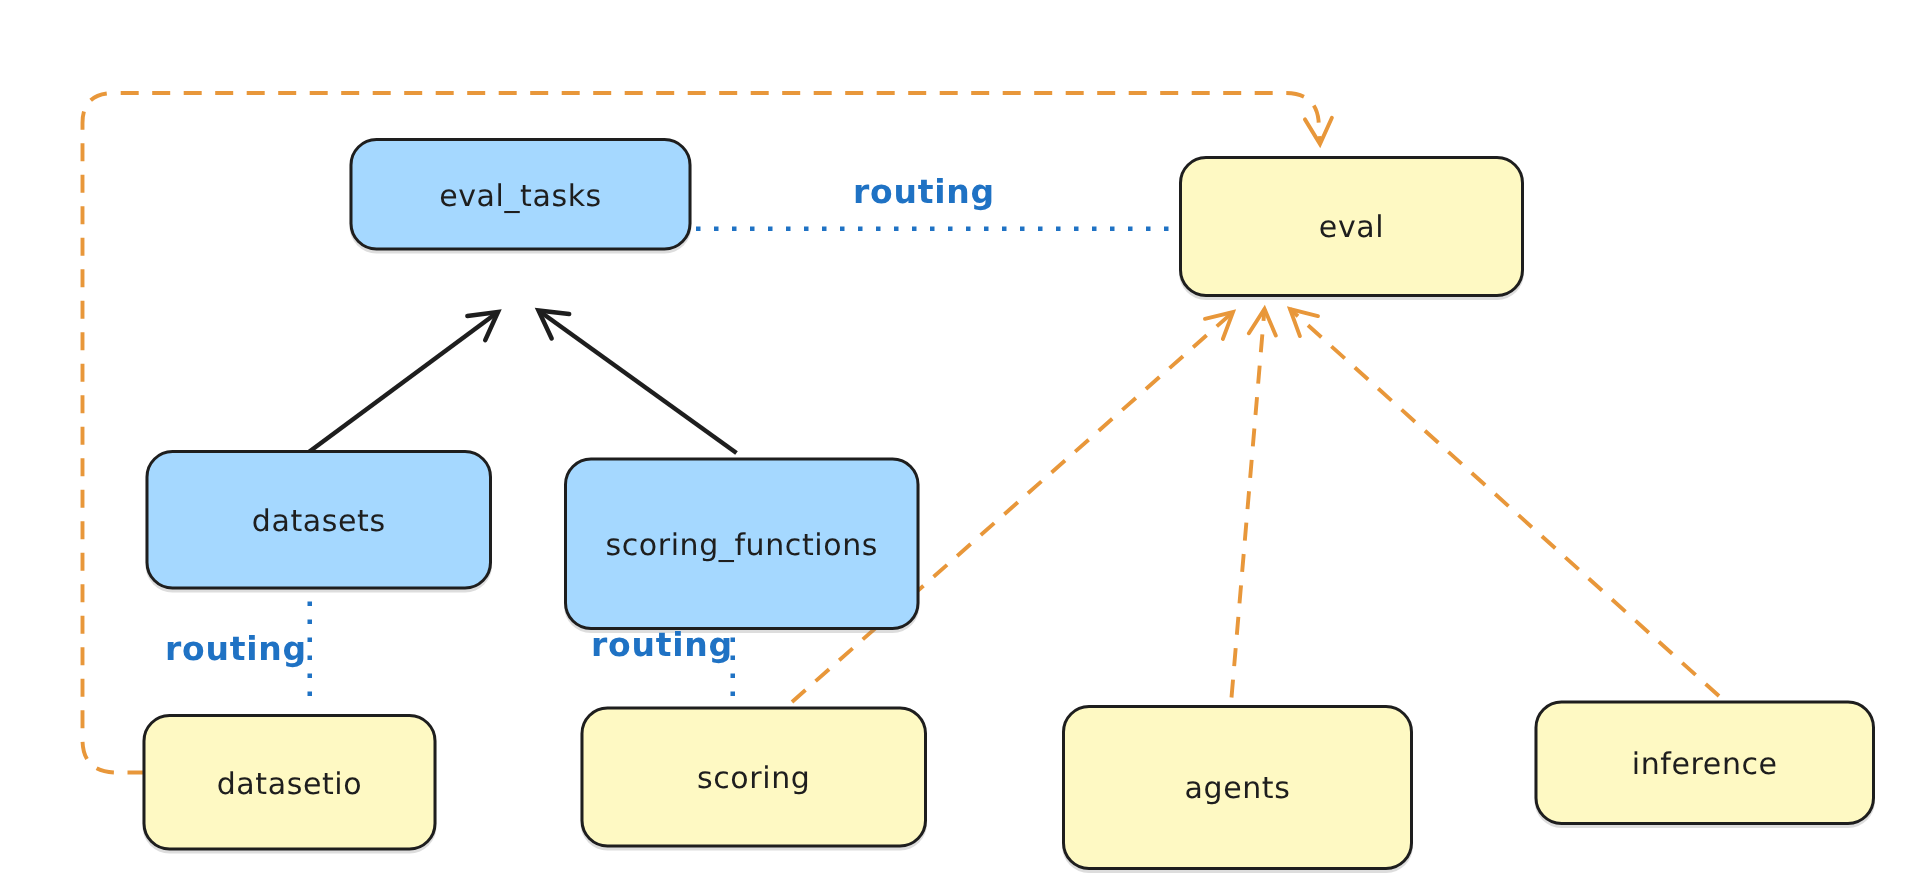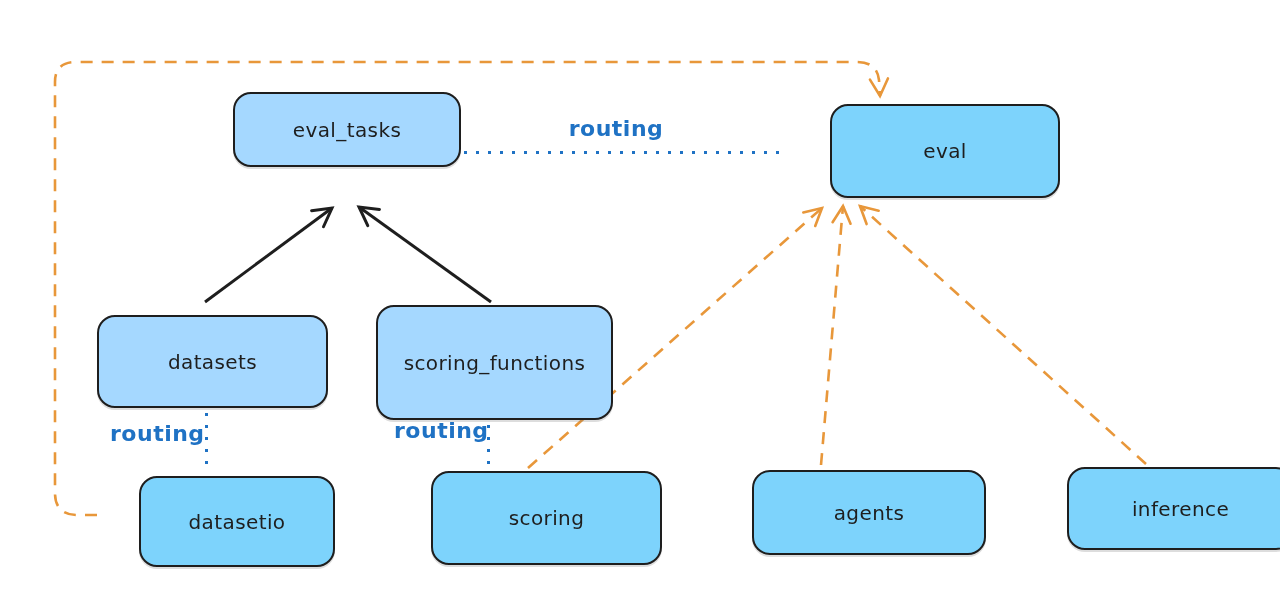--- a/index.html
+++ b/index.html
@@ -15,28 +15,28 @@
     position:absolute;
     display:flex;align-items:center;justify-content:center;
     border:2.5px solid #1e1e1e;
     border-radius:18px;
     font-size:20px;color:#1e1e1e;
     letter-spacing:.4px;
     box-shadow:0 2px 0 rgba(120,120,120,.25);
     box-sizing:border-box;
   }
   .blue{background:#a5d8ff;}
-  .green{background:#7dd3fc;margin-left:44px;}
+  .green{background:#fef9c3;}
   .n-evaltasks{left:233px;top:92px;width:228px;height:75px;align-items:center;}
   .n-eval{left:786px;top:104px;width:230px;height:94px;}
-  .n-datasets{left:97px;top:315px;width:231px;height:93px;}
+  .n-datasets{left:97px;top:300px;width:231px;height:93px;}
   .n-scorefns{left:376px;top:305px;width:237px;height:115px;}
   .n-datasetio{left:95px;top:476px;width:196px;height:91px;}
   .n-scoring{left:387px;top:471px;width:231px;height:94px;}
-  .n-agents{left:708px;top:470px;width:234px;height:85px;}
+  .n-agents{left:708px;top:470px;width:234px;height:110px;}
   .n-inference{left:1023px;top:467px;width:227px;height:83px;}
   .edge-label{
     position:absolute;
     color:#1f72c4;
     font-size:22px;font-weight:bold;
     letter-spacing:.5px;
     text-align:center;
   }
   .lbl-top{left:558px;top:116px;width:116px;}
   .lbl-left{left:110px;top:421px;width:92px;}

